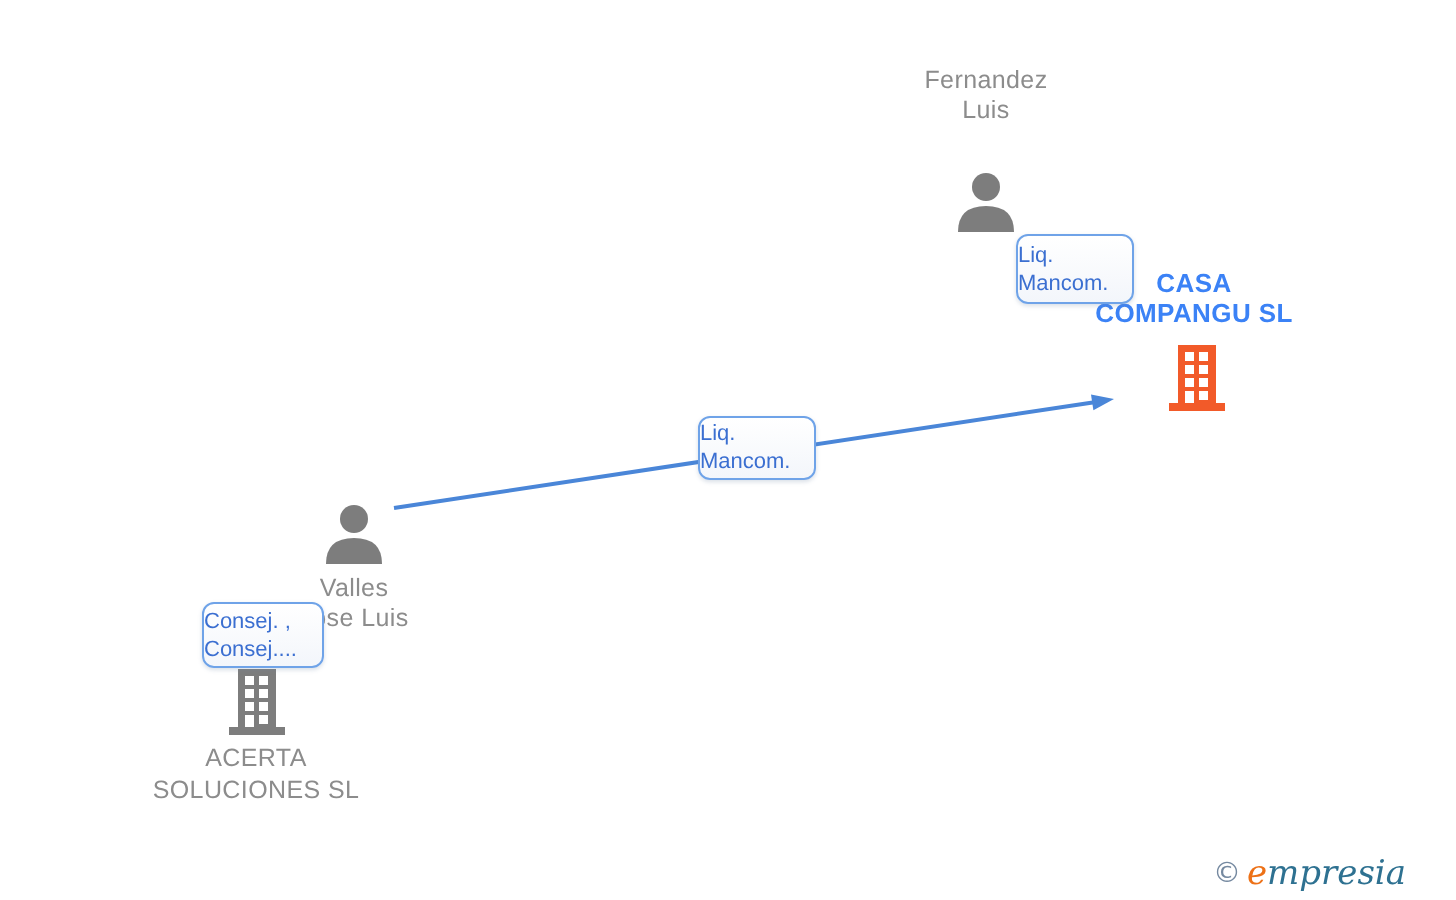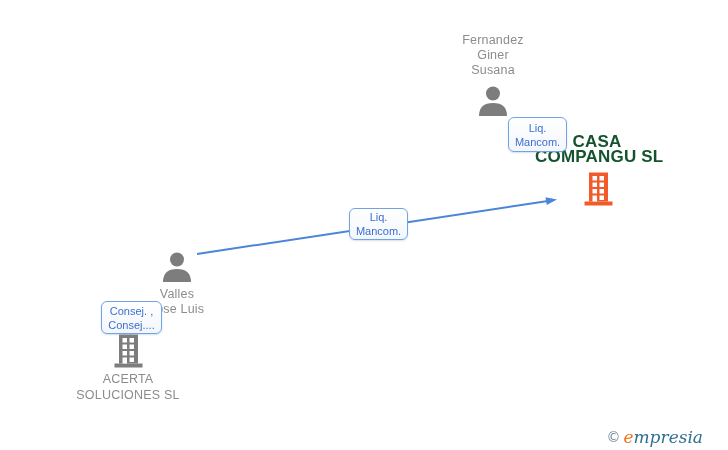--- a/index.html
+++ b/index.html
@@ -7,24 +7,24 @@
     position:relative; width:705px; height:450px; background:#ffffff;
     overflow:hidden; font-family:"Liberation Sans", sans-serif;
   }
   .edges-svg { position:absolute; left:0; top:0; z-index:1; }
   .node-icon { position:absolute; z-index:2; cursor:pointer; }
   .node-name {
     position:absolute; z-index:2; text-align:center; color:#8c8c8c;
     font-size:12.5px; line-height:15px; letter-spacing:0.2px; cursor:pointer;
   }
   .node-name div { white-space:nowrap; }
-  .company-strong { font-weight:bold; font-size:17px; color:#14532d; }
+  .company-strong { font-weight:bold; font-size:13px; color:#3b82f6; }
   .edge-label {
     position:absolute; z-index:3; box-sizing:border-box;
-    display:flex; flex-direction:column; align-items:center; justify-content:center;
+    display:flex; flex-direction:column; align-items:flex-start; justify-content:center;
     background:linear-gradient(180deg,#ffffff 0%,#f3f6fb 100%);
     border:1.5px solid #6fa3e8; border-radius:6px;
     color:#3b6fd1; font-size:11px; line-height:14px;
     box-shadow:0 1px 2px rgba(120,140,170,0.28); cursor:pointer;
   }
   .edge-label span { white-space:nowrap; }
   .watermark {
     position:absolute; right:2px; bottom:3px; z-index:4;
     font-family:"DejaVu Serif", serif; font-style:italic; font-size:17px;
     white-space:nowrap;
@@ -42,22 +42,21 @@
 
 <div class="scene">
 
   <svg class="edges-svg" width="728" height="450">
     <line x1="197" y1="254" x2="548" y2="201" stroke-width="2" stroke="#4a86d8"></line>
     <polygon points="557,199.5 546.7,205.1 545.5,197.2" fill="#4a86d8"></polygon>
   </svg>
 
   <div class="node-name" style="left:432px; top:33px; width:122px;">
     <div>Fernandez</div>
-    <div>Giner</div>
-    <div>Susana</div>
+    <div>Luis</div>
   </div>
   <div class="node-icon" style="left:477px; top:86px;">
     <svg width="32" height="30" viewBox="0 0 32 30">
       <g fill="#7d7d7d">
         <circle cx="16" cy="7.5" r="7"></circle>
         <path d="M2,30 Q2,17 16,17 Q30,17 30,30 Z"></path>
       </g>
     </svg>
   </div>
 

